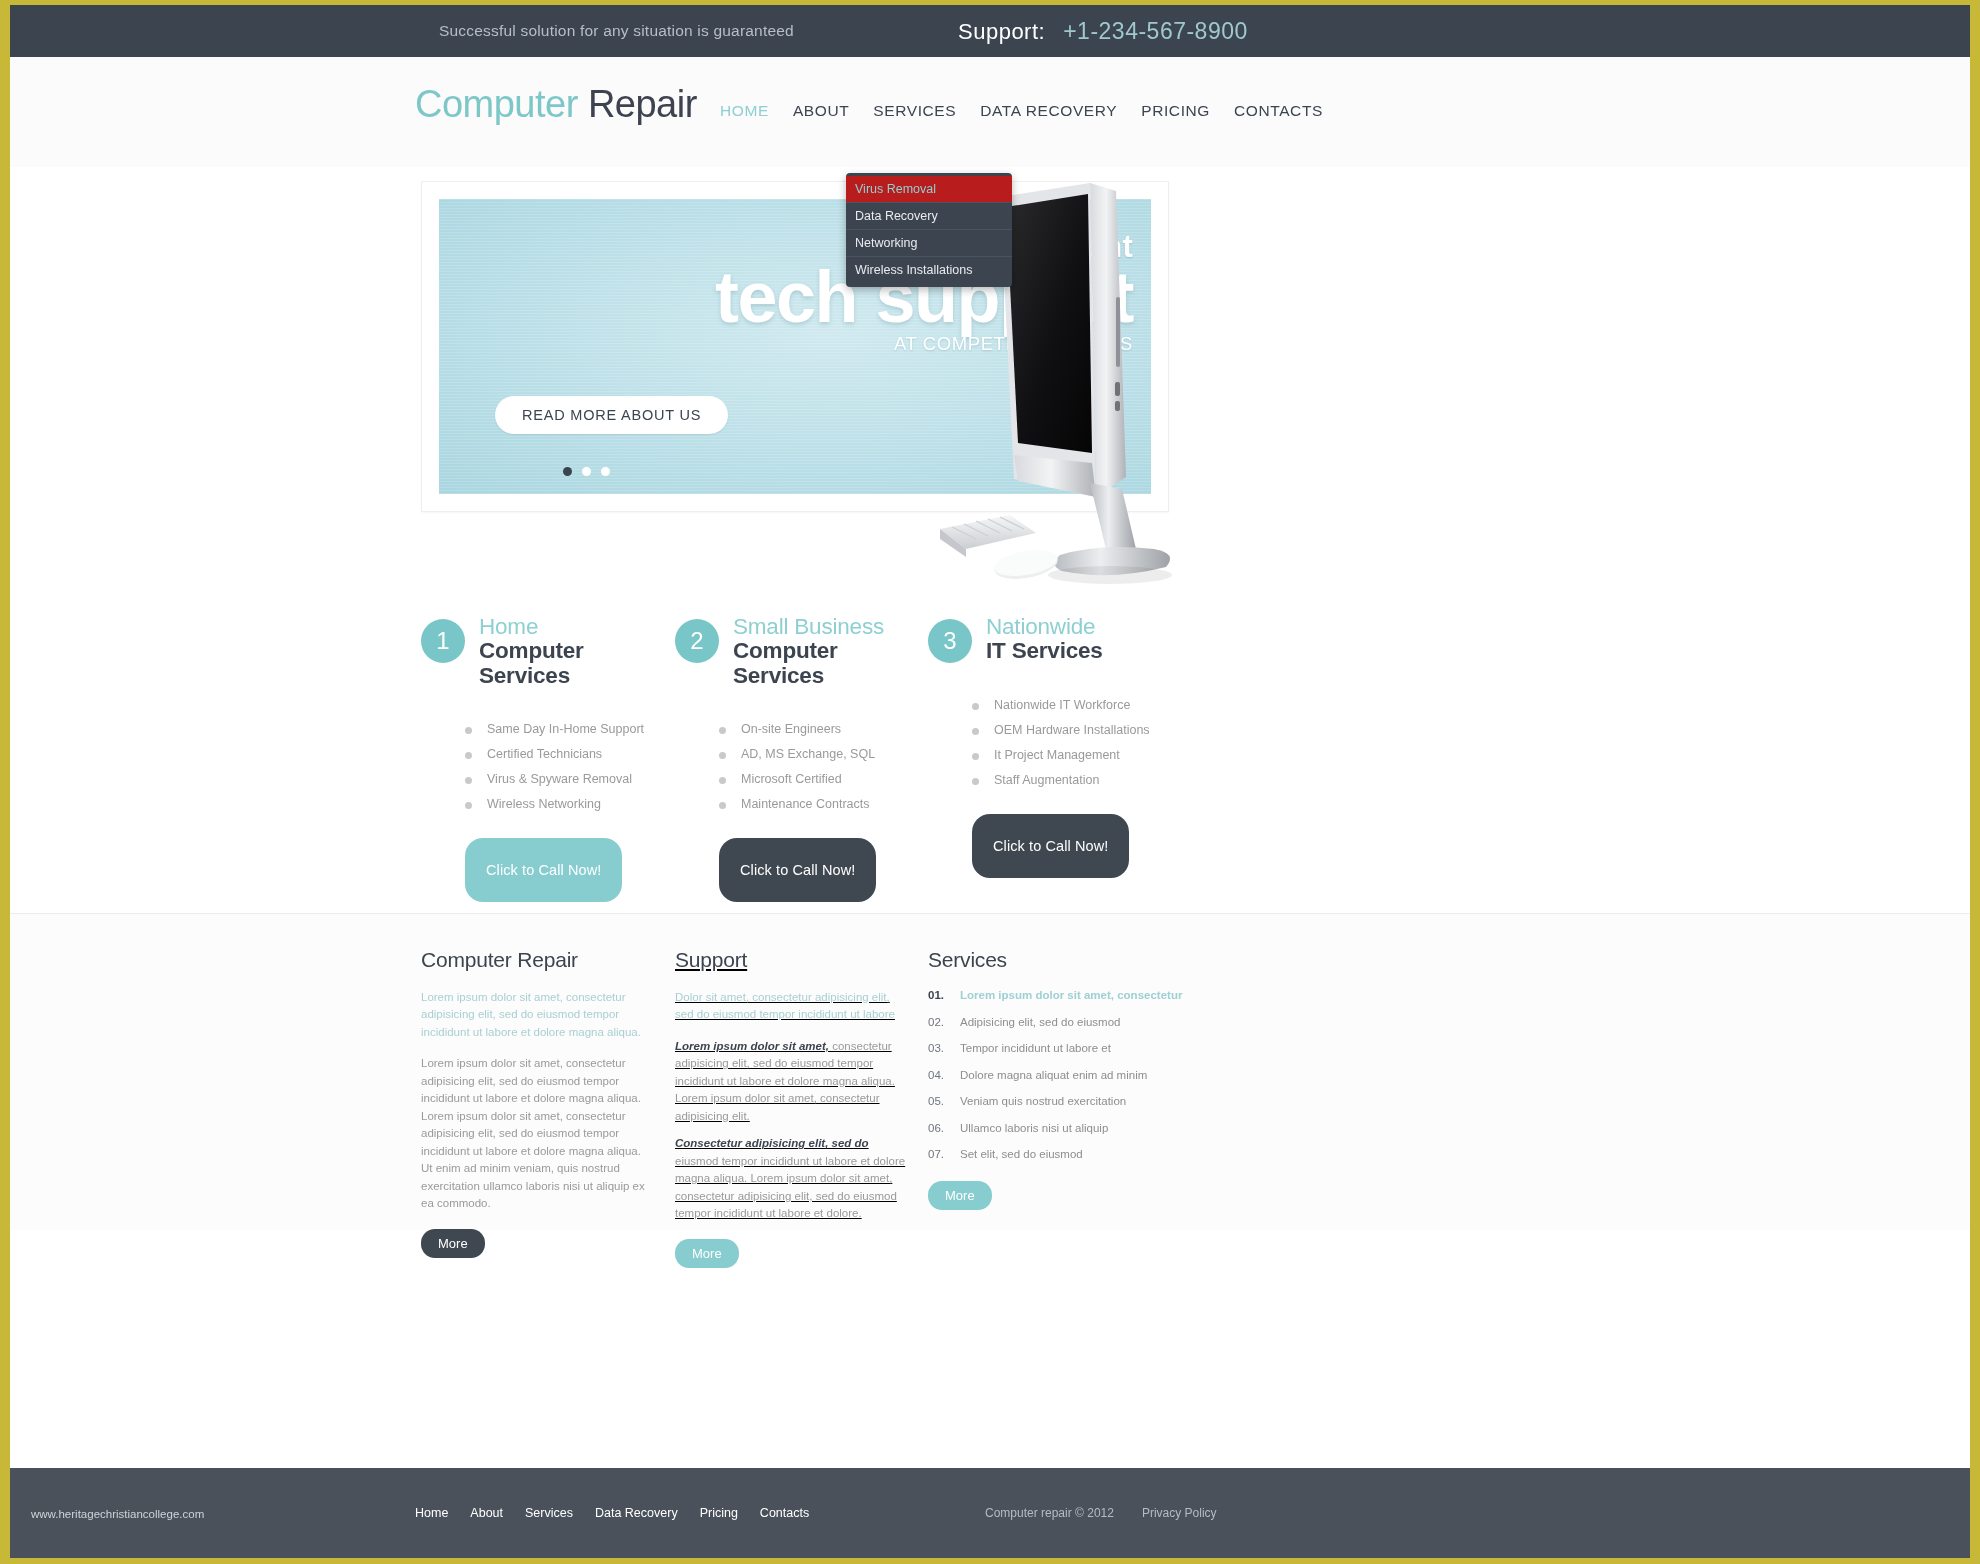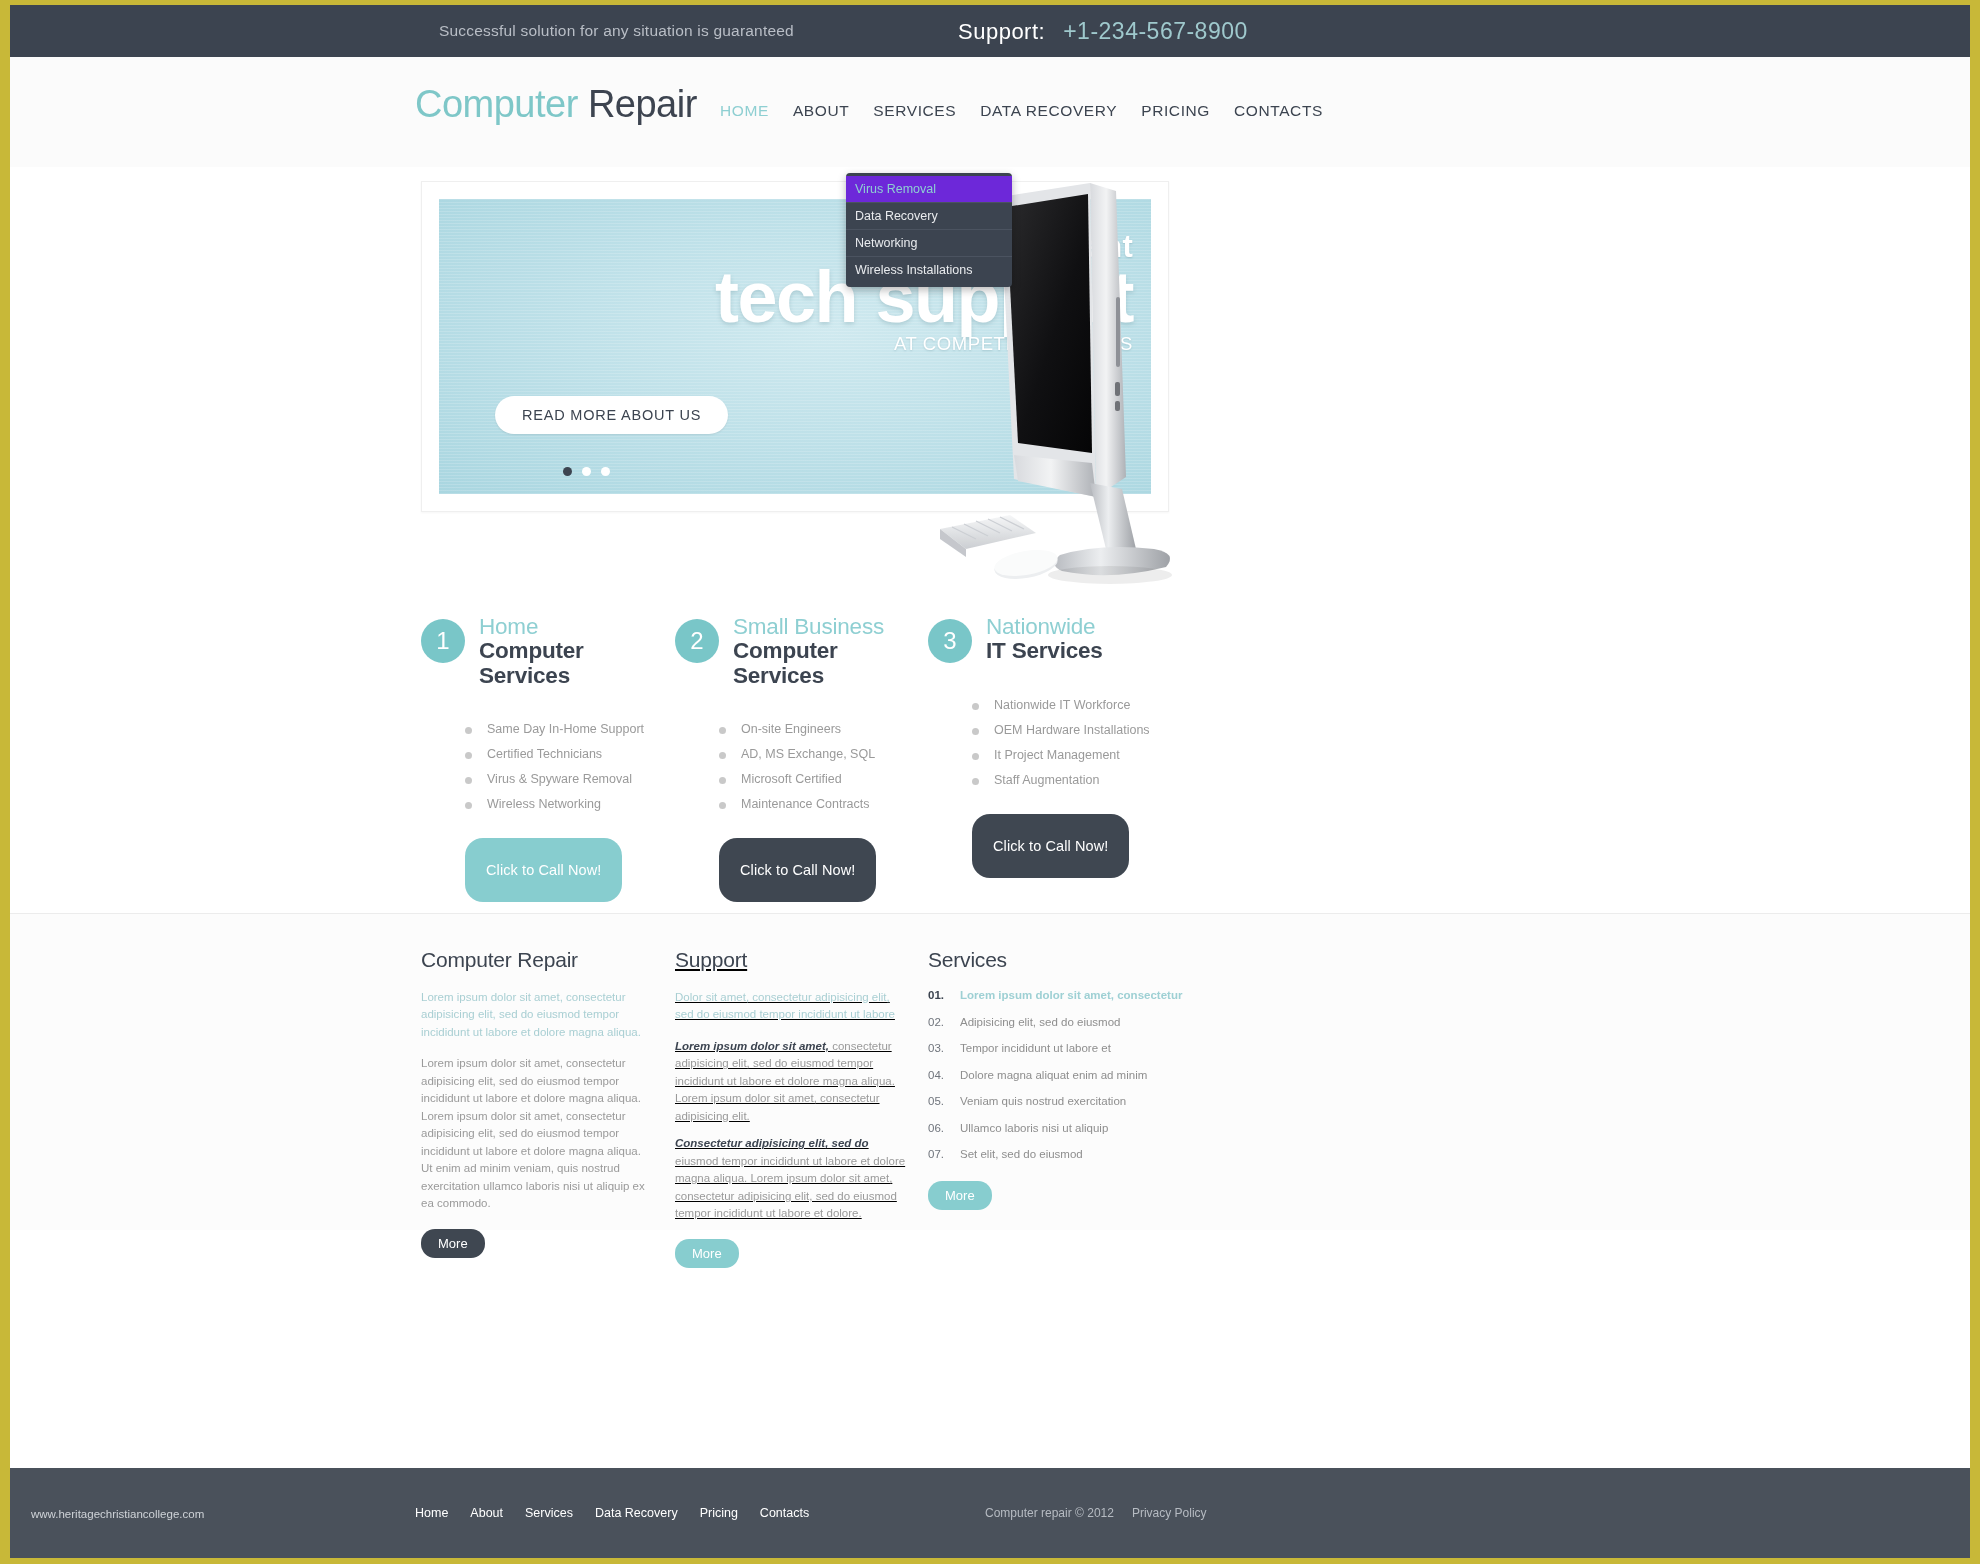--- a/index.html
+++ b/index.html
@@ -117,21 +117,21 @@
   }
   .dropdown-item {
     font-size: 12.5px;
     color: #e9ebee;
     padding: 6px 9px 6px 9px;
     border-bottom: 1px solid #4b5360;
     cursor: pointer;
     white-space: nowrap;
   }
   .dropdown-item:last-child { border-bottom: none; }
-  .dropdown-item.hl { color: #8ecfd2; background: #6d28d9; }
+  .dropdown-item.hl { color: #8ecfd2; background: #b91c1c; }
 
   
   .hero-wrap {
     position: relative;
     margin: 14px 0 0 0;
     height: 420px;
   }
   .hero-card {
     position: absolute;
     left: 411px;
@@ -374,21 +374,21 @@
   }
   .foot-nav a {
     font-size: 12.5px;
     color: #ffffff;
     text-decoration: none;
     cursor: pointer;
   }
   .foot-right {
     position: absolute;
     left: 975px; top: 38px;
-    display: flex; gap: 18px;
+    display: flex; gap: 28px;
     font-size: 12px;
     color: #b6bbc2;
   }
   .foot-right a { color: #b6bbc2; text-decoration: none; cursor: pointer; }
 </style>
 </head>
 <body>
 
 <div class="page-frame">
 <div class="page-inner">

